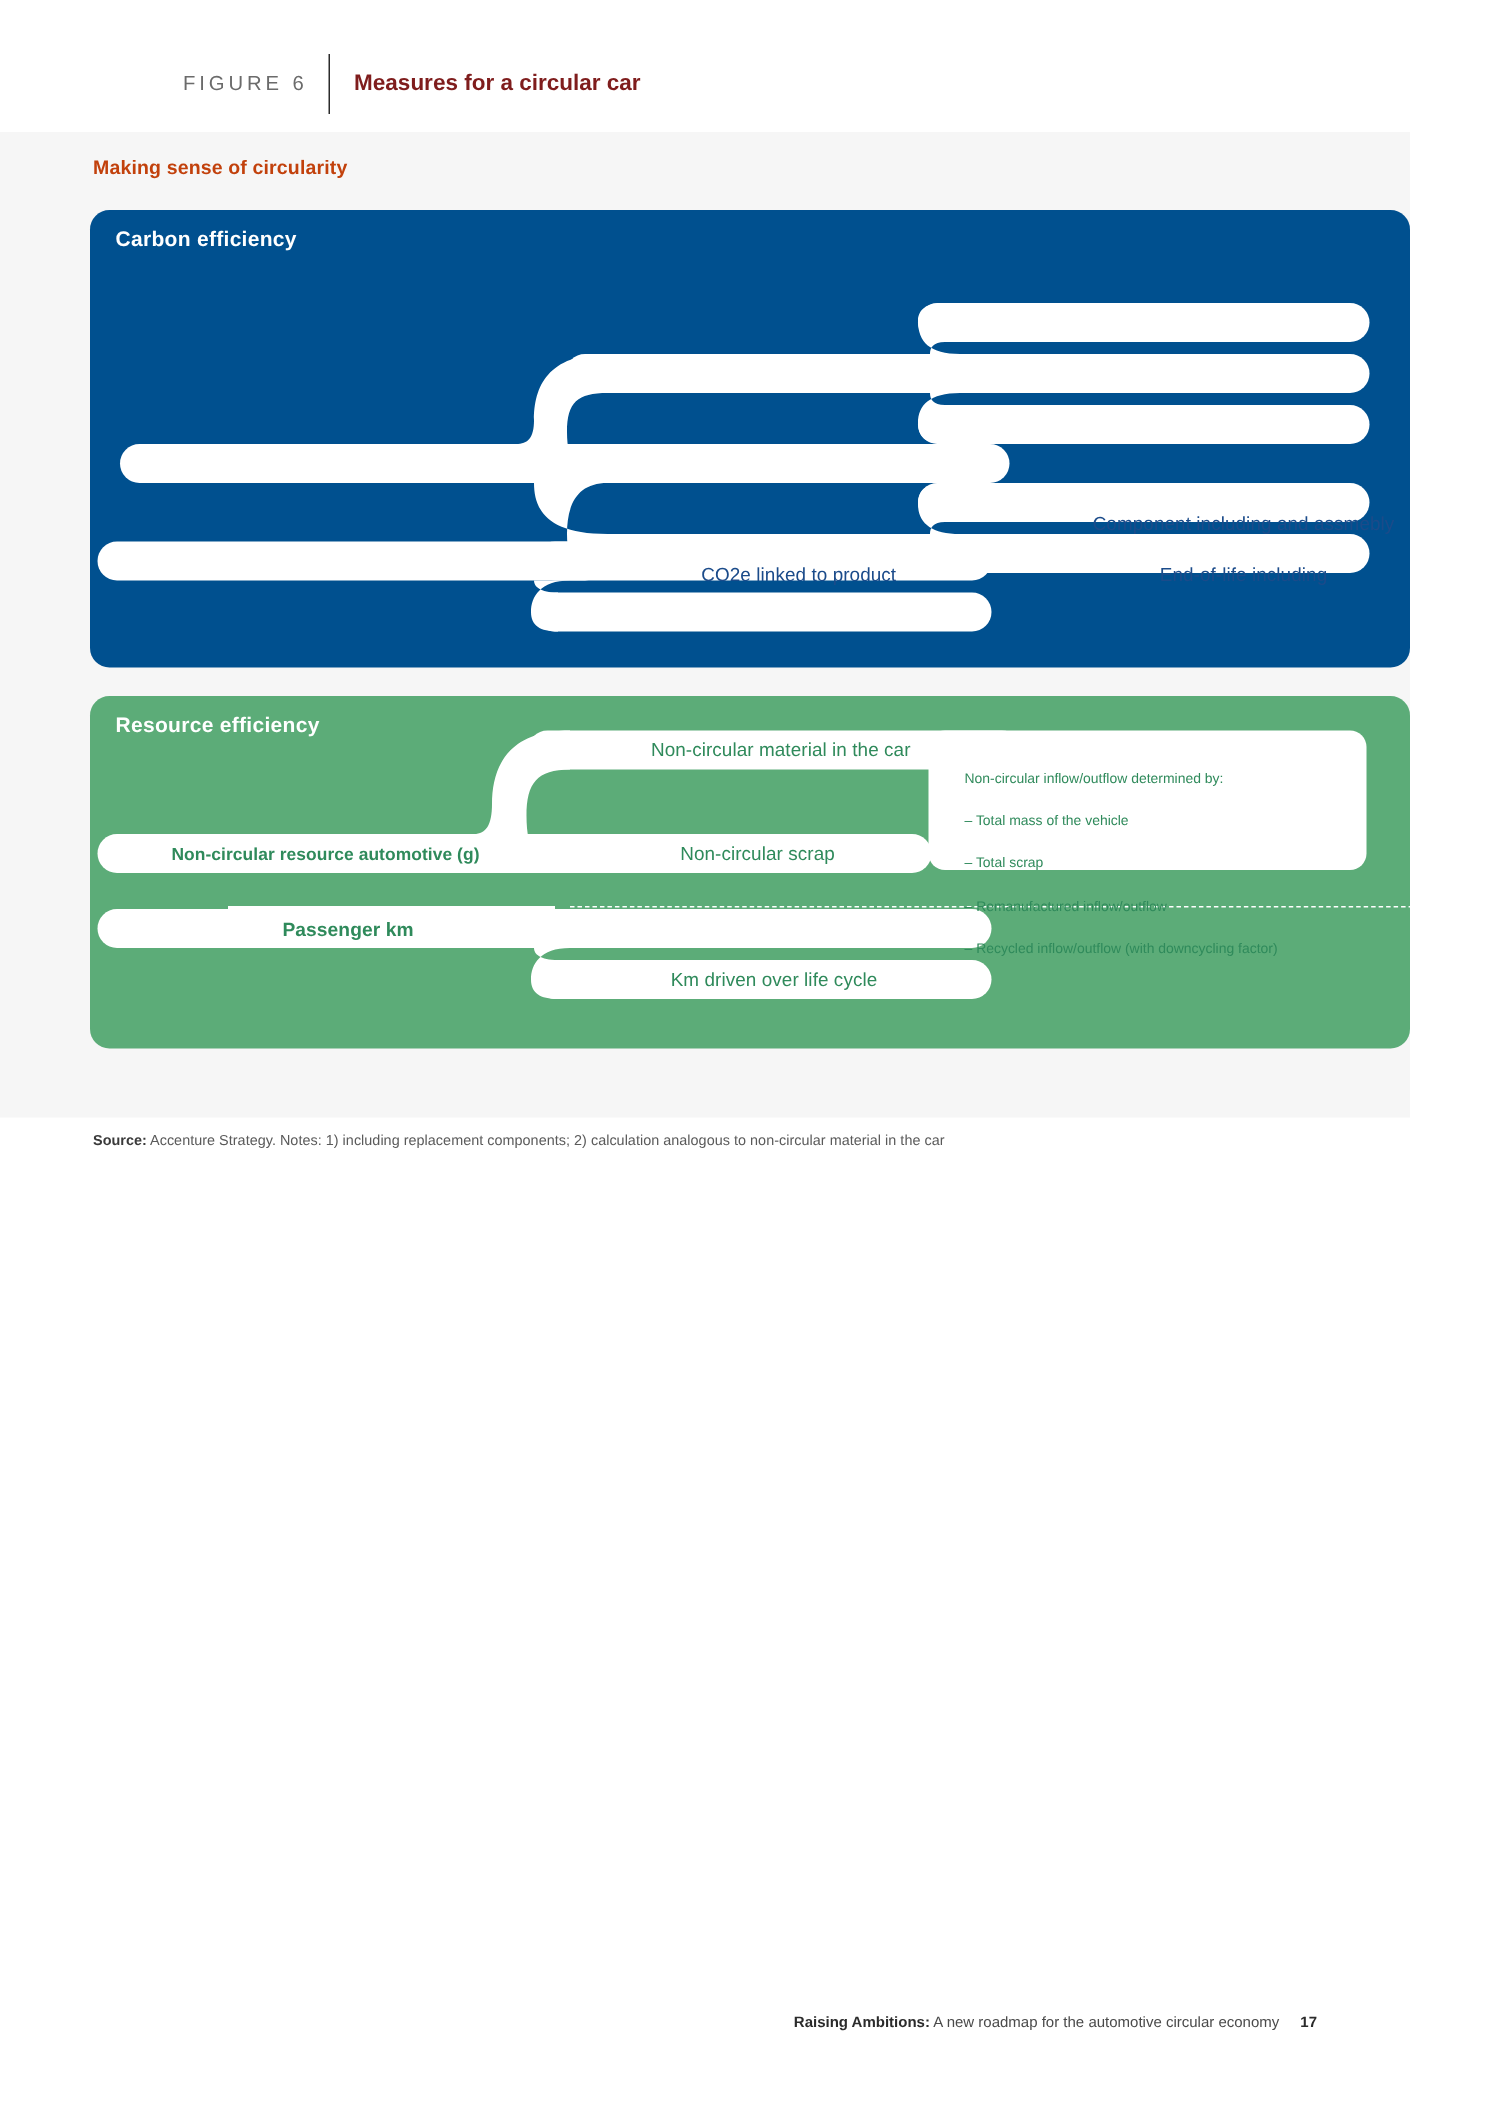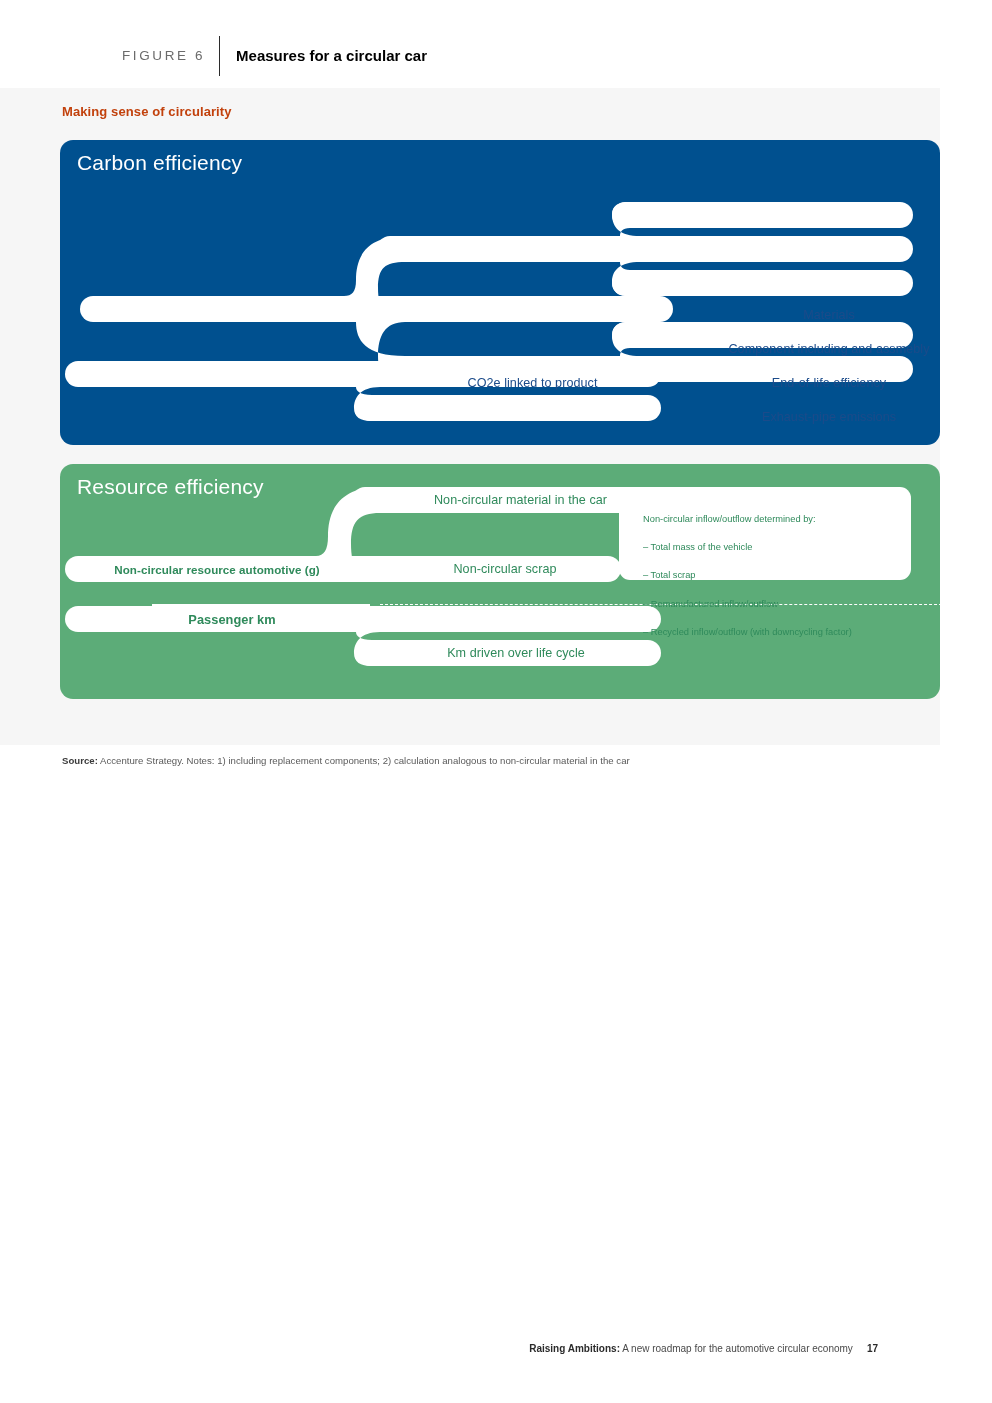--- a/index.html
+++ b/index.html
@@ -45,21 +45,21 @@
     height: 40px;
     background: #2b2b2b;
     margin: 0 16px 0 14px;
     align-self: flex-start;
     position: relative;
     top: -6px;
   }
   .fig-title {
     font-size: 15px;
     font-weight: bold;
-    color: #000000;
+    color: #7f1d1d;
     white-space: nowrap;
   }
 
   
   .band {
     position: absolute;
     left: 0; top: 88px;
     width: 992px; height: 657px;
     background: #f6f6f6;
   }
@@ -78,22 +78,22 @@
     position: absolute;
     border-radius: 13px;
     overflow: hidden;
   }
   .panel.blue  { left: 60px; top: 140px; width: 880px; height: 305px; background: #00508f; }
   .panel.green { left: 60px; top: 464px; width: 880px; height: 235px; background: #5cac78; }
 
   .panel-title {
     position: absolute;
     left: 17px; top: 11px;
-    font-size: 21px;
-    font-weight: normal;
+    font-size: 14px;
+    font-weight: bold;
     color: #ffffff;
     letter-spacing: 0.2px;
   }
 
   
   .flow-svg {
     position: absolute;
     left: 0; top: 0;
     width: 100%; height: 100%;
     display: block;
@@ -253,24 +253,22 @@
         C 300,247 294,258 294,268
         C 294,277 300,281 312,281
         L 312,255
         C 300,255 296,251 296,247 Z"></path>
     </svg>
 
     <div class="panel-title">Carbon efficiency</div>
 
     <div class="labels">
 
-      <div class="pill-label blue-txt" style="left:625px;top:162px;width:288px;">Materials</div>
       <div class="pill-label blue-txt" style="left:625px;top:196px;width:288px;">Component including and assmebly</div>
-      <div class="pill-label blue-txt" style="left:625px;top:230px;width:288px;">End-of-life efficiency</div>
-      <div class="pill-label blue-txt" style="left:625px;top:264px;width:288px;">Exhaust-pipe emissions</div>
+      <div class="pill-label blue-txt" style="left:625px;top:230px;width:288px;">End-of-life including</div>
       <div class="pill-label blue-txt" style="left:625px;top:298px;width:288px;">Energy generation emissions</div>
 
       <div class="pill-label blue-txt" style="left:350px;top:230px;width:245px;">CO2e linked to product</div>
       <div class="pill-label blue-txt" style="left:350px;top:298px;width:245px;">CO2e from use time</div>
 
       <div class="pill-label blue-txt bold" style="left:85px;top:298px;width:238px;">Life-cycle CO2e emissions (g)</div>
 
     </div>
   </div>
 

